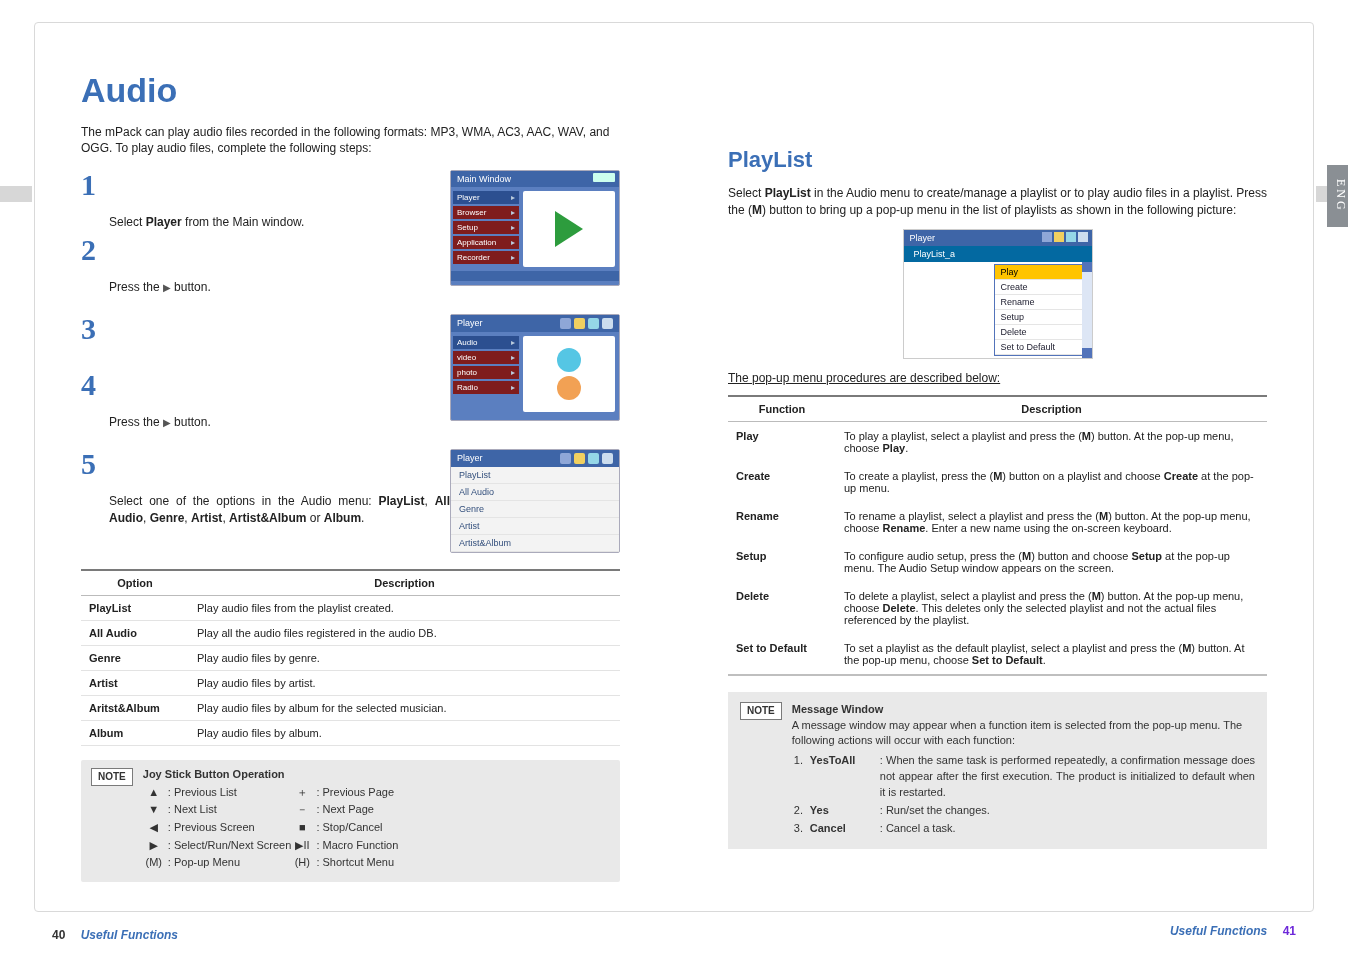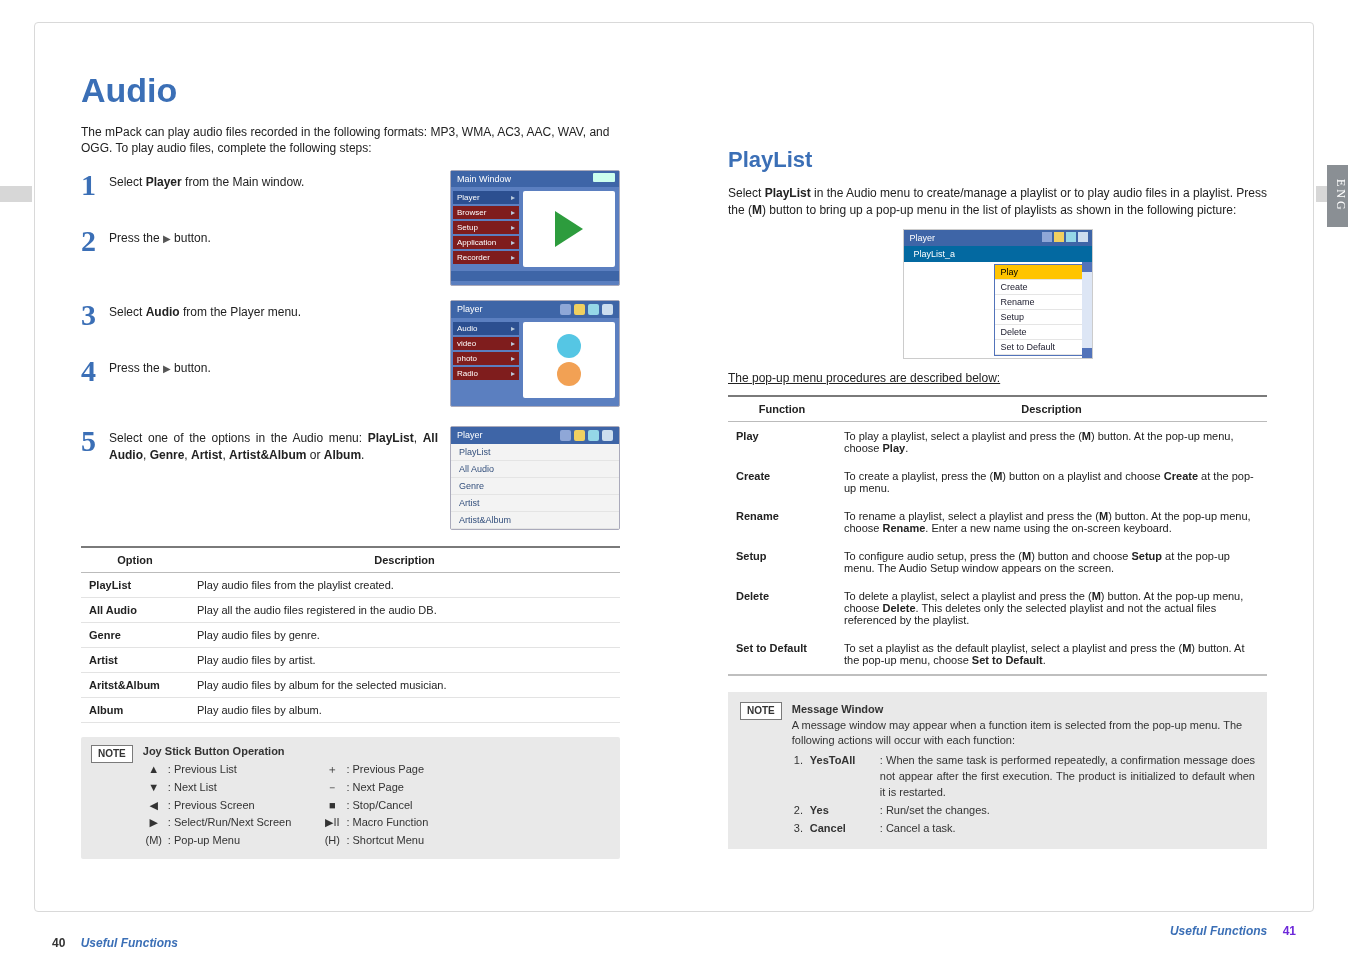--- a/index.html
+++ b/index.html
@@ -77,21 +77,22 @@
     font-family: Georgia, serif;
     line-height: 1;
   }
   .step-text {
     flex: 1;
     font-size: 12px;
     color: #222;
     line-height: 1.4;
     padding-top: 4px;
     padding-left: 2px;
-    padding-right: 12px;
+    padding-right: 0;
+    margin-top: 40px;
   }
   .step-img {
     width: 170px;
     flex-shrink: 0;
   }
   .bold { font-weight: bold; }
   .tri { font-size: 10px; color: #555; }
 
   
   .mini {
@@ -198,21 +199,21 @@
   .note-tag {
     border: 1px solid #7a7a7a;
     background: #fff;
     font-weight: bold;
     font-size: 10px;
     padding: 2px 6px;
     height: 18px;
     margin-right: 10px;
   }
   .note-body { flex:1; }
-  .joy-grid { display:flex; gap: 30px; margin-top: 4px; align-items: flex-end; }
+  .joy-grid { display:flex; margin-top: 4px; align-items: flex-end; }
   .joy-col { font-size: 11px; line-height: 1.6; }
   .sym { display:inline-block; width: 22px; text-align:center; }
 
   
   h2.playlist-title {
     color: #3b6fb6;
     font-size: 22px;
     font-weight: bold;
     margin-top: 76px;
     margin-bottom: 12px;
@@ -284,21 +285,21 @@
   .msg-list { padding-left: 2px; margin-top:4px; }
   .msg-list .row { display:flex; margin-bottom:2px; }
   .msg-list .num { width:16px; }
   .msg-list .key { width:70px; font-weight:bold; }
   .msg-list .val { flex:1; text-align: justify; }
 
   
   .footer-left {
     position:absolute;
     left: 52px;
-    bottom: 4px;
+    bottom: 12px;
     font-size: 12px;
     color:#335;
   }
   .footer-left .pg { font-weight:bold; color:#333; margin-right:12px; }
   .footer-left .sec { color:#3b6fb6; font-style:italic; font-weight:bold;}
   .footer-right {
     position:absolute;
     right: 52px;
     bottom: 16px;
     font-size: 12px;
@@ -350,21 +351,20 @@
             </div>
             <div class="titlebar" style="height:10px;padding:2px;"></div>
           </div>
         </div>
       </div>
 
       <div style="display:flex; margin-top:14px;">
         <div style="flex:1">
           <div class="step">
             <div class="step-num">3</div>
-            <div class="step-text">Select <span class="bold">Audio</span> from the Player menu.</div>
           </div>
           <div class="step">
             <div class="step-num">4</div>
             <div class="step-text">Press the <span class="tri">▶</span> button.</div>
           </div>
         </div>
         <div class="step-img">
           <div class="mini">
             <div class="icons-row">
                 <span style="flex:1;text-align:left;color:#fff;font-size:9px;">Player</span>

